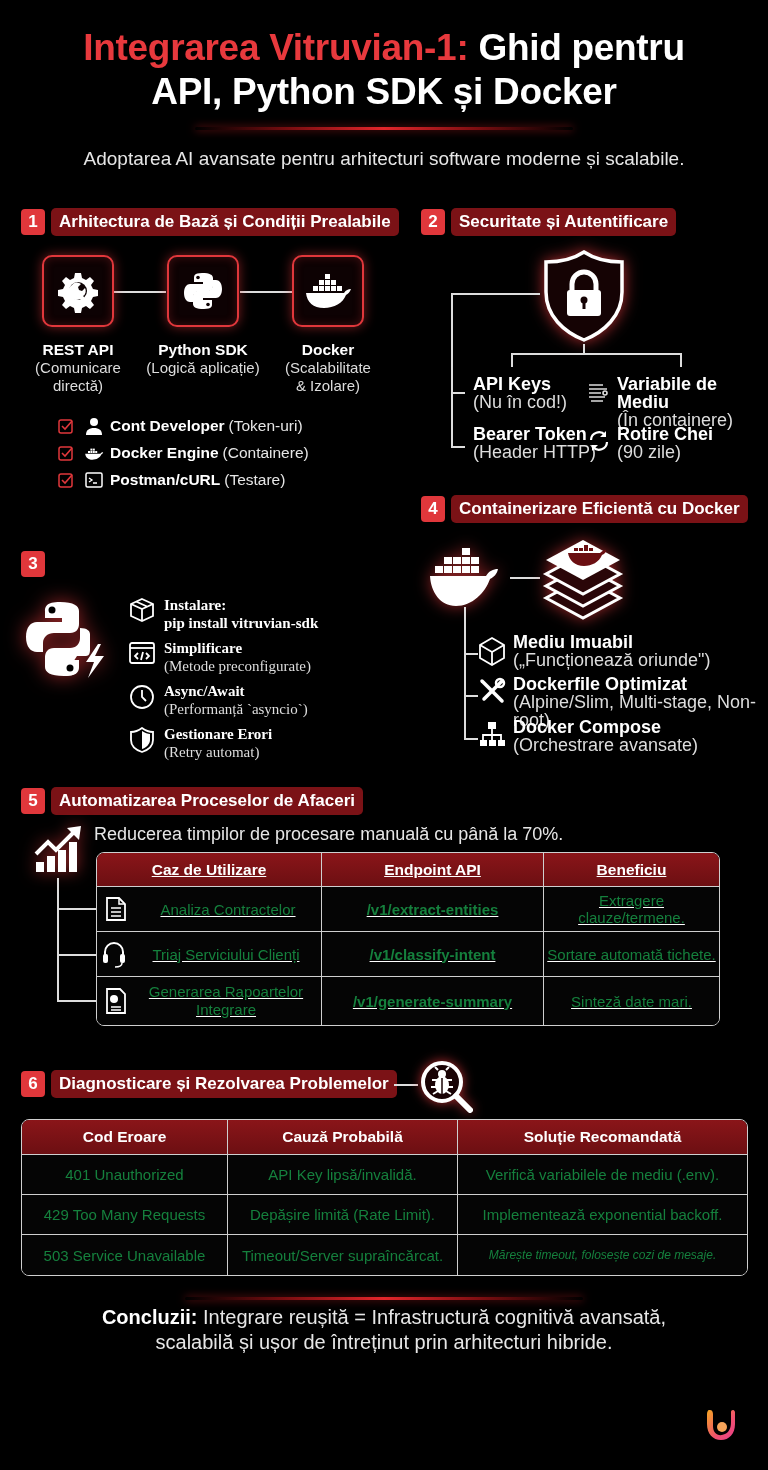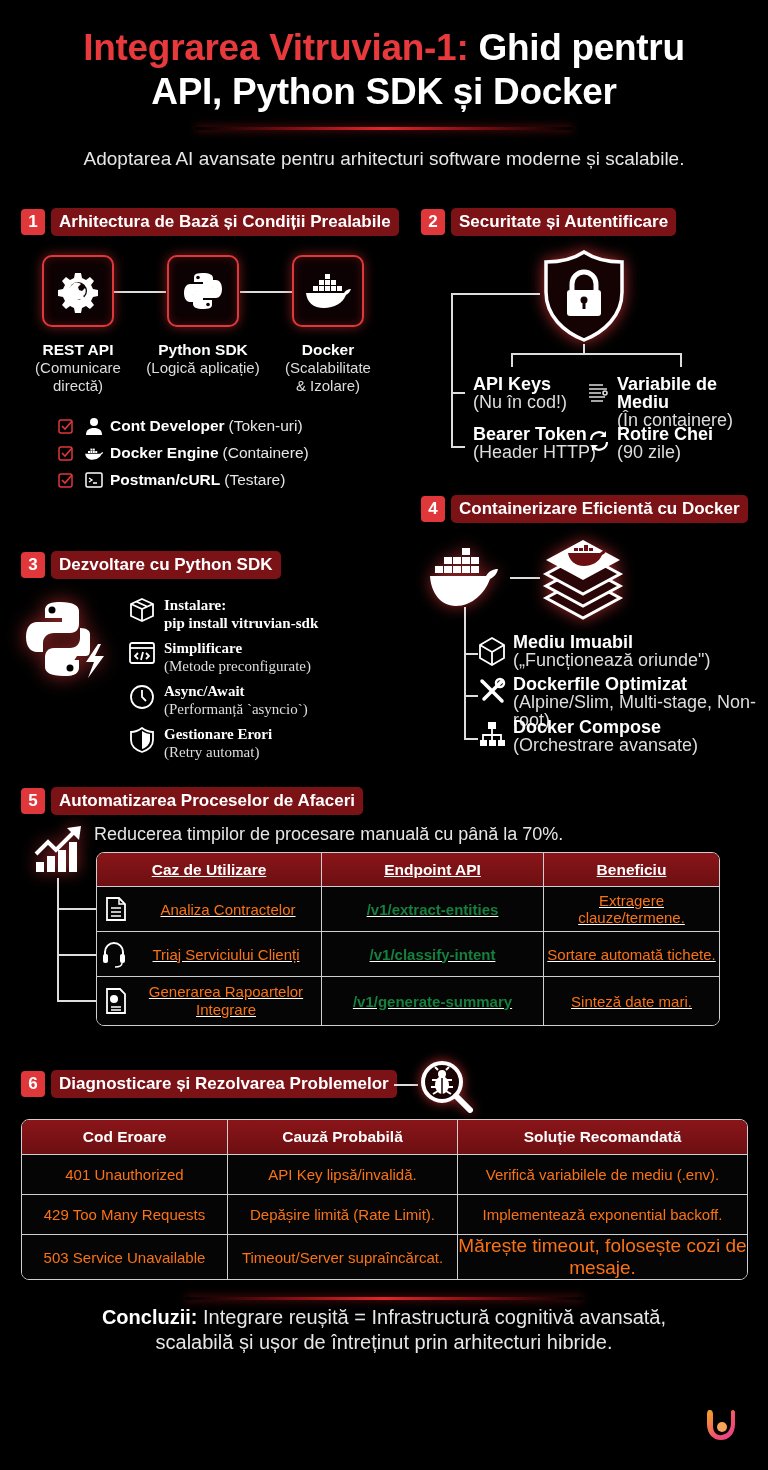--- a/index.html
+++ b/index.html
@@ -34,21 +34,21 @@
   .feat { position:absolute; font-size:18px; line-height:18px; color:#ddd; }
   .feat b { color:#fff; display:block; }
 
   .sdk-item { position:absolute; display:flex; align-items:flex-start; gap:8px; }
   .sdk-item .txt { font-size:15px; line-height:18px; color:#ddd;font-family:Liberation Serif, serif; }
   .sdk-item .txt b { color:#fff; display:block; }
 
   table { border-collapse: separate; border-spacing:0; }
   .tbl { position:absolute; border:1.5px solid #cfcfcf; border-radius:8px; overflow:hidden; }
   .tbl th { background: linear-gradient(180deg,#8a1519 0%, #6c0f12 100%); color:#fff; font-weight:bold; font-size:15.5px; text-align:center; border-right:1.5px solid #cfcfcf; border-bottom:1.5px solid #cfcfcf; }
-  .tbl td { background:#050505; color:#f97316; font-size:15px; text-align:center; border-right:1.5px solid #cfcfcf; border-bottom:1.5px solid #cfcfcf; }
+  .tbl td { background:#050505; color:#15803d; font-size:15px; text-align:center; border-right:1.5px solid #cfcfcf; border-bottom:1.5px solid #cfcfcf; }
   .tbl tr > *:last-child { border-right:none; }
   .tbl tr:last-child td { border-bottom:none; }
   .tbl td.mono { font-weight:bold; color:#15803d; }
 
   .conclusion { position:absolute; left:0; top:1305px; width:768px; text-align:center; font-size:20px; line-height:25px; color:#e6e6e6; }
   .conclusion b { color:#fff; }
 </style>
 </head>
 <body>
 
@@ -202,21 +202,20 @@
       <path d="M4 11a8 8 0 0 1 14-5"></path>
       <path d="M20 13a8 8 0 0 1-14 5"></path>
     </g>
   <path d="M19 2v6h-6z" fill="#fff"></path>
     <path d="M5 22v-6h6z" fill="#fff"></path>
 </svg>
 <div class="feat" style="left:617px; top:425px;"><b>Rotire Chei</b><span>(90 zile)</span></div>
 
 <div class="sec-head" style="left:21px; top:551px;">
   <div class="sec-num">3</div>
-  <div class="sec-label">Dezvoltare cu Python SDK</div>
 </div>
 
 <svg class="abs" style="left:22px; top:598px; filter: drop-shadow(0 0 10px rgba(224,55,59,0.7));" width="88" height="84" viewBox="0 0 88 84">
   <path d="M38 4c-14 0-15 5-15 9v7h17v4H15c-6 0-11 5-11 15s5 15 11 15h6v-9c0-6 5-10 11-10h16c6 0 9-4 9-9V13c0-5-5-9-19-9z" fill="#fff"></path>
   <circle cx="30" cy="12" r="3.5" fill="#000"></circle>
   <path d="M42 78c14 0 15-5 15-9v-7H40v-4h15" fill="#fff"></path>
   <path d="M58 30v10c0 6-4 10-10 10H32c-6 0-9 4-9 9v10c0 5 5 9 19 9 6 0 10-1 12-3V62H40v-4h24c3 0 4-3 4-6V36c0-3-3-6-10-6z" fill="#fff"></path>
   <circle cx="48" cy="70" r="3.5" fill="#000"></circle>
   <path d="M76 46l-12 18h8l-6 16 16-22h-9l6-12z" fill="#fff"></path>
 </svg>
@@ -431,21 +430,21 @@
     <td>Verifică variabilele de mediu (.env).</td>
   </tr>
   <tr style="height:40px;">
     <td>429 Too Many Requests</td>
     <td>Depășire limită (Rate Limit).</td>
     <td>Implementează exponential backoff.</td>
   </tr>
   <tr style="height:40px;">
     <td>503 Service Unavailable</td>
     <td>Timeout/Server supraîncărcat.</td>
-    <td style="font-size:19px;">Mărește timeout, folosește cozi de mesaje.</td>
+    <td style="font-size:12px;font-style:italic;">Mărește timeout, folosește cozi de mesaje.</td>
   </tr>
 </tbody>
   </table>
 
 <div class="glow-line" style="left:185px; top:1297px; width:398px;"></div>
 <div class="conclusion">
   <div><b>Concluzii:</b><span> Integrare reușită = Infrastructură cognitivă avansată,</span></div>
   <div>scalabilă și ușor de întreținut prin arhitecturi hibride.</div>
 </div>
 

